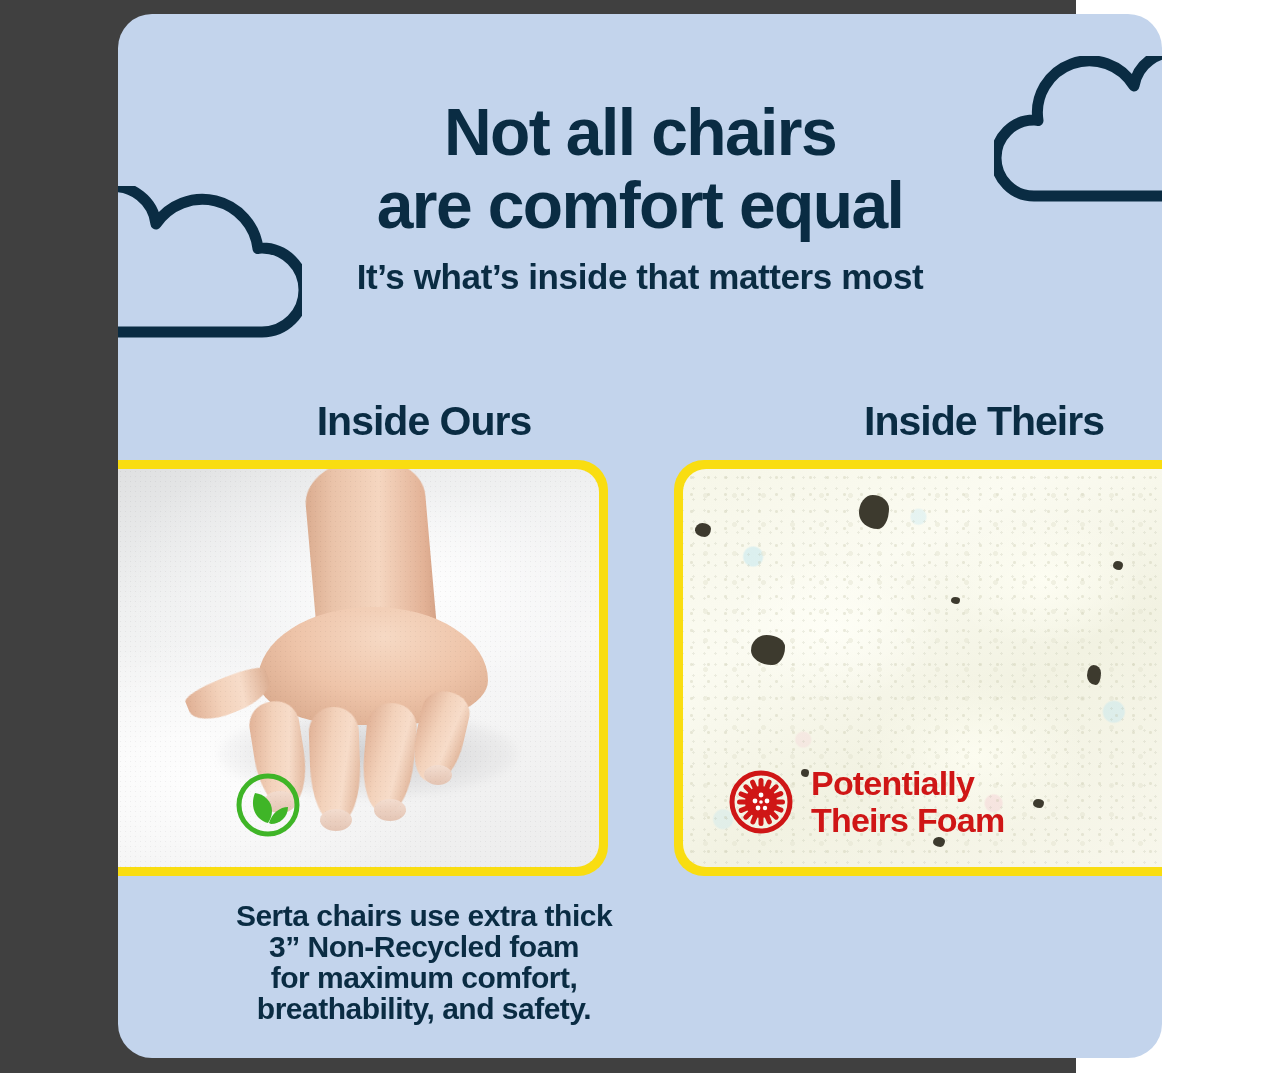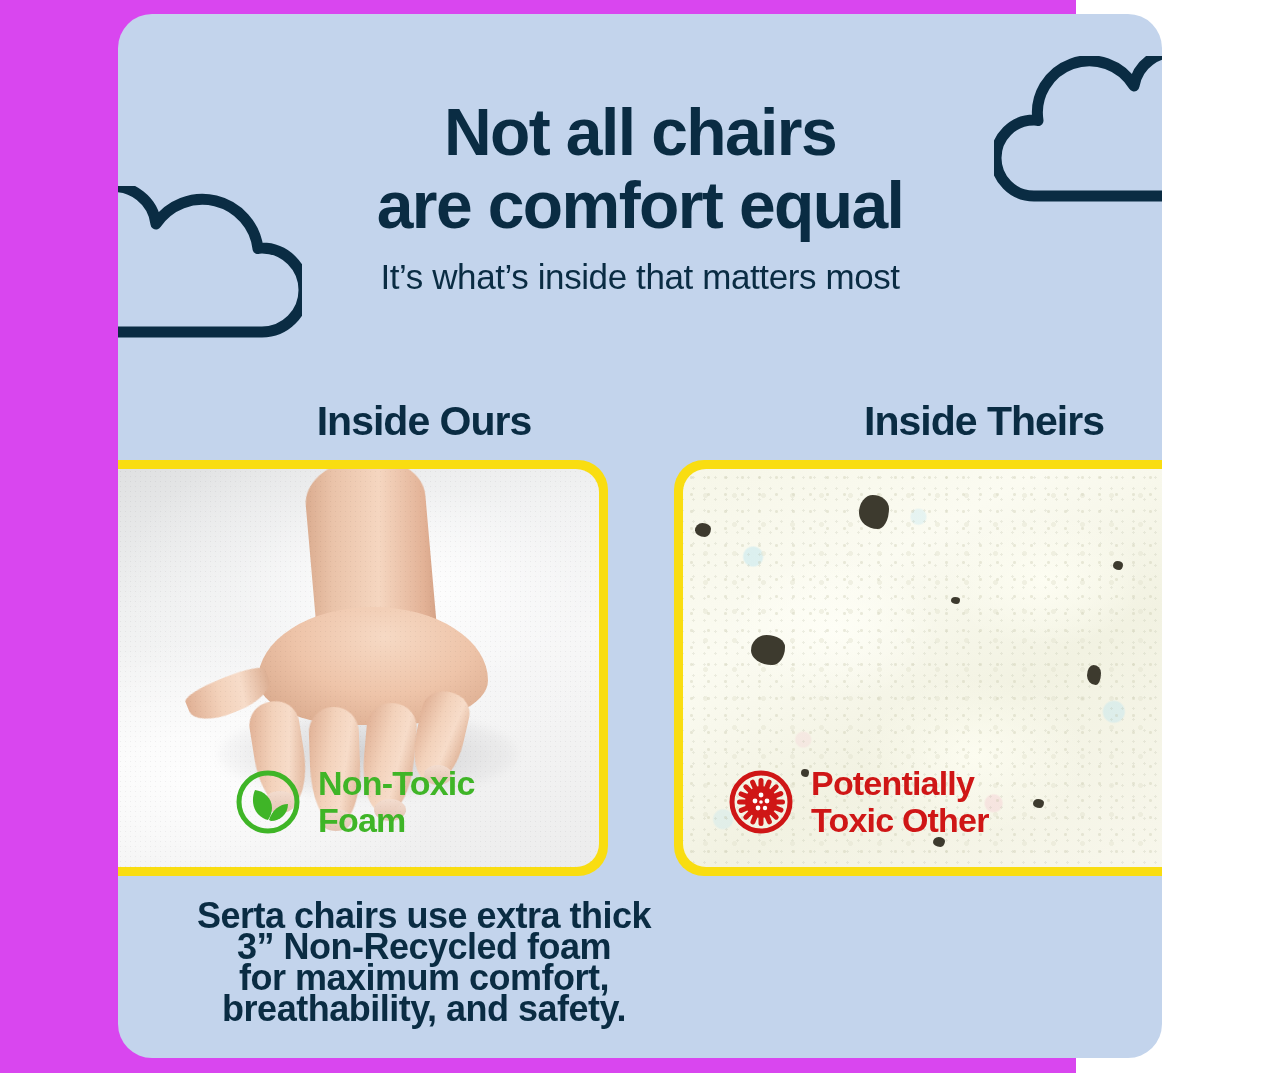--- a/index.html
+++ b/index.html
@@ -11,21 +11,21 @@
     width: 1280px;
     height: 1073px;
     font-family: "Liberation Sans", sans-serif;
     overflow: hidden;
   }
 
   #stage {
     position: relative;
     width: 1076px;
     height: 1073px;
-    background: #d946ef;
+    background: #404040;
   }
 
   
   #card {
     position: absolute;
     left: 118px;
     top: 14px;
     width: 1044px;
     height: 1044px;
     background: #c3d4ec;
@@ -64,21 +64,21 @@
     color: #0a2c43;
     font-weight: 800;
     font-size: 66px;
     line-height: 73px;
     letter-spacing: -1.6px;
     white-space: nowrap;
   }
   #subheadline {
     margin-top: 14px;
     color: #0a2c43;
-    font-weight: 400;
+    font-weight: 700;
     font-size: 35px;
     line-height: 42px;
     letter-spacing: -0.4px;
     white-space: nowrap;
   }
 
   
   .col-heading {
     position: absolute;
     top: 382px;
@@ -235,21 +235,21 @@
   }
   #label-ours   { color: #3fb527; }
   #label-theirs { color: #cf1616; }
 
   
   .caption {
     position: absolute;
     top: 886px;
     color: #0a2c43;
     font-weight: 700;
-    font-size: 36px;
+    font-size: 30px;
     line-height: 31px;
     letter-spacing: -0.5px;
     text-align: center;
     white-space: pre-line;
   }
   #caption-ours   { left: 20px;  width: 572px; }
   #caption-theirs { left: 560px; width: 572px; }
 </style>
 </head>
 <body>
@@ -294,22 +294,20 @@
         <div class="grain"></div>
         <div class="badge" id="badge-ours">
           <span class="badge-icon">
             <svg viewBox="0 0 68 68" xmlns="http://www.w3.org/2000/svg">
               <circle cx="34" cy="34" r="29" fill="none" stroke="#3fb527" stroke-width="5"></circle>
               <path d="M34 52 C20 48 16 34 21 22 C30 23 38 30 38 40 C38 45 36 49 34 52 Z" fill="#3fb527"></path>
               <path d="M35 52 C38 42 46 36 54 36 C54 46 46 53 37 53 Z" fill="#3fb527"></path>
               <path d="M30 52 C30 42 31 34 34 27" stroke="#ffffff" stroke-width="2" fill="none" opacity="0.0"></path>
             </svg>
           </span>
-          <span class="badge-label" id="label-ours">Non-Toxic
-Foam</span>
         </div>
       </div>
     </div>
 
     <div class="frame" id="frame-theirs">
       <div class="photo" id="photo-theirs">
         <div class="foam-fleck"></div>
         <div class="speck" style="left:176px; top:26px;  width:30px; height:34px;"></div>
         <div class="speck" style="left:68px;  top:166px; width:34px; height:30px;"></div>
         <div class="speck" style="left:12px;  top:54px;  width:16px; height:14px;"></div>
@@ -346,21 +344,21 @@
                 <circle cx="34" cy="27" r="2.4"></circle>
                 <circle cx="28" cy="33" r="2.4"></circle>
                 <circle cx="40" cy="33" r="2.4"></circle>
                 <circle cx="31" cy="40" r="2.4"></circle>
                 <circle cx="38" cy="40" r="2.2"></circle>
                 <circle cx="34" cy="34" r="1.8"></circle>
               </g>
             </svg>
           </span>
           <span class="badge-label" id="label-theirs">Potentially
-Toxic Other</span>
+Theirs Foam</span>
         </div>
       </div>
     </div>
 
     <div class="caption" id="caption-ours">Serta chairs use extra thick
 3” Non-Recycled foam
 for maximum comfort,
 breathability, and safety.</div>
 
   </div>

